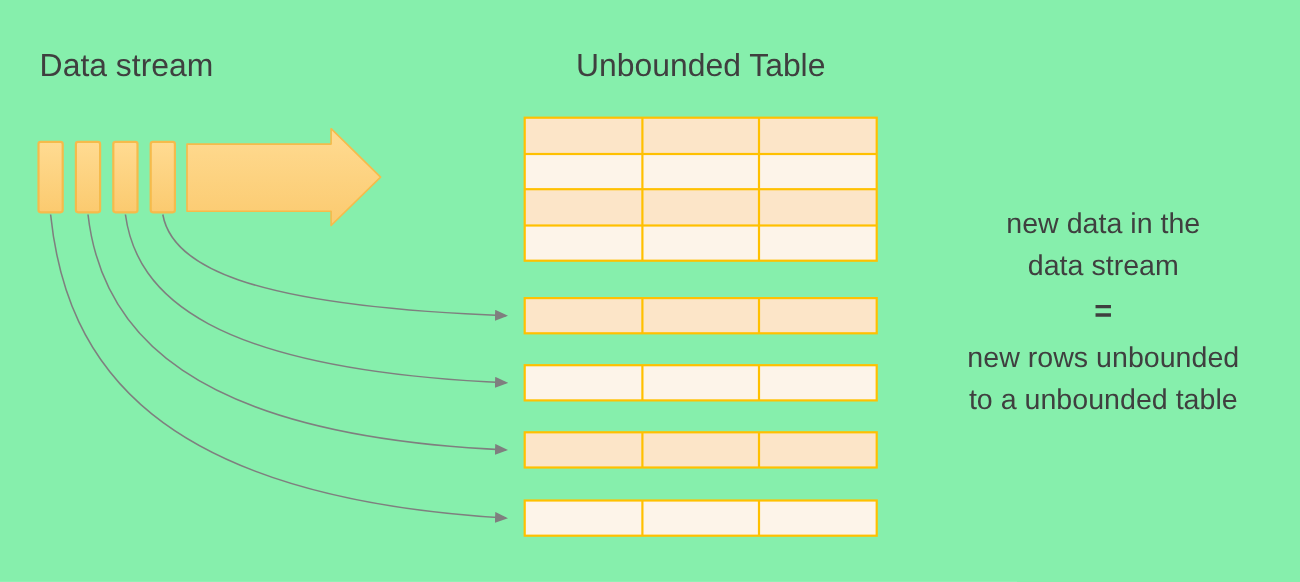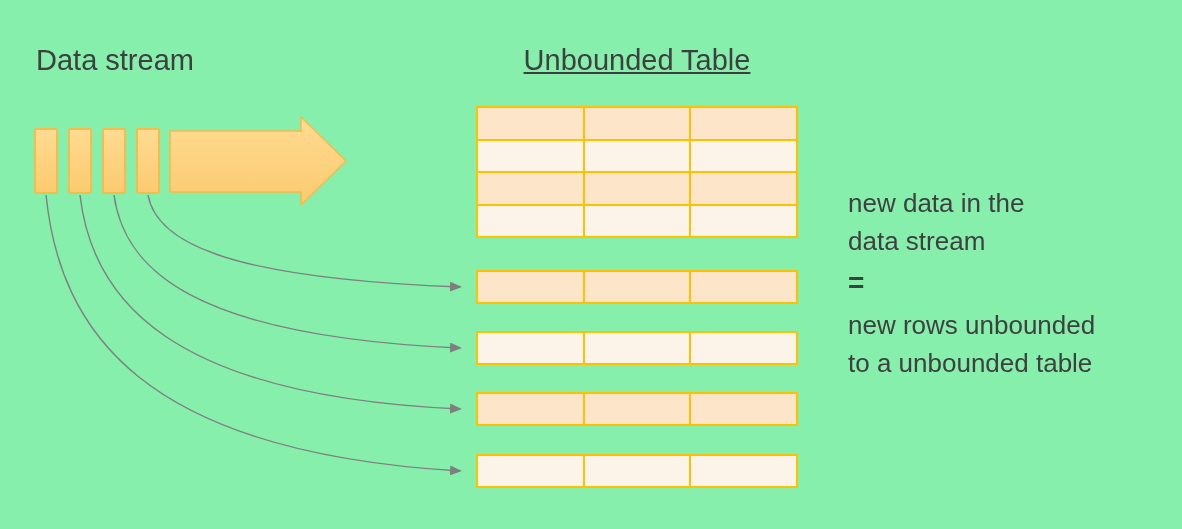--- a/index.html
+++ b/index.html
@@ -17,21 +17,21 @@
   }
   .title {
     position: absolute;
     color: var(--text-gray, #3f3f3f);
     font-size: 29px;
     font-weight: 400;
     letter-spacing: 0px;
     white-space: nowrap;
   }
   .title-stream { left: 36px; top: 44px; }
-  .title-table  { left: 476px; top: 44px; width: 322px; text-align: center; text-decoration: underline; }
+  .title-table  { left: 476px; top: 44px; width: 322px; text-align: center; }
 
   .graphic {
     position: absolute;
     left: 0; top: 0;
     width: 1182px;
     height: 529px;
     pointer-events: none;
   }
 
   .otable {
@@ -58,20 +58,21 @@
 
   .cell { width: 100%; height: 100%; }
   .cell.dark  { background: var(--row-fill-dark, #FCE5C8); }
   .cell.light { background: var(--row-fill-light, #FDF4E9); }
 
   .annotation {
     position: absolute;
     left: 848px;
     top: 184px;
     width: 310px;
+    text-align: center;
     color: var(--text-gray, #3f3f3f);
     font-size: 26px;
     line-height: 38px;
   }
   .annotation .equals {
     font-weight: 700;
     font-size: 28px;
     line-height: 40px;
     margin: 3px 0;
   }

